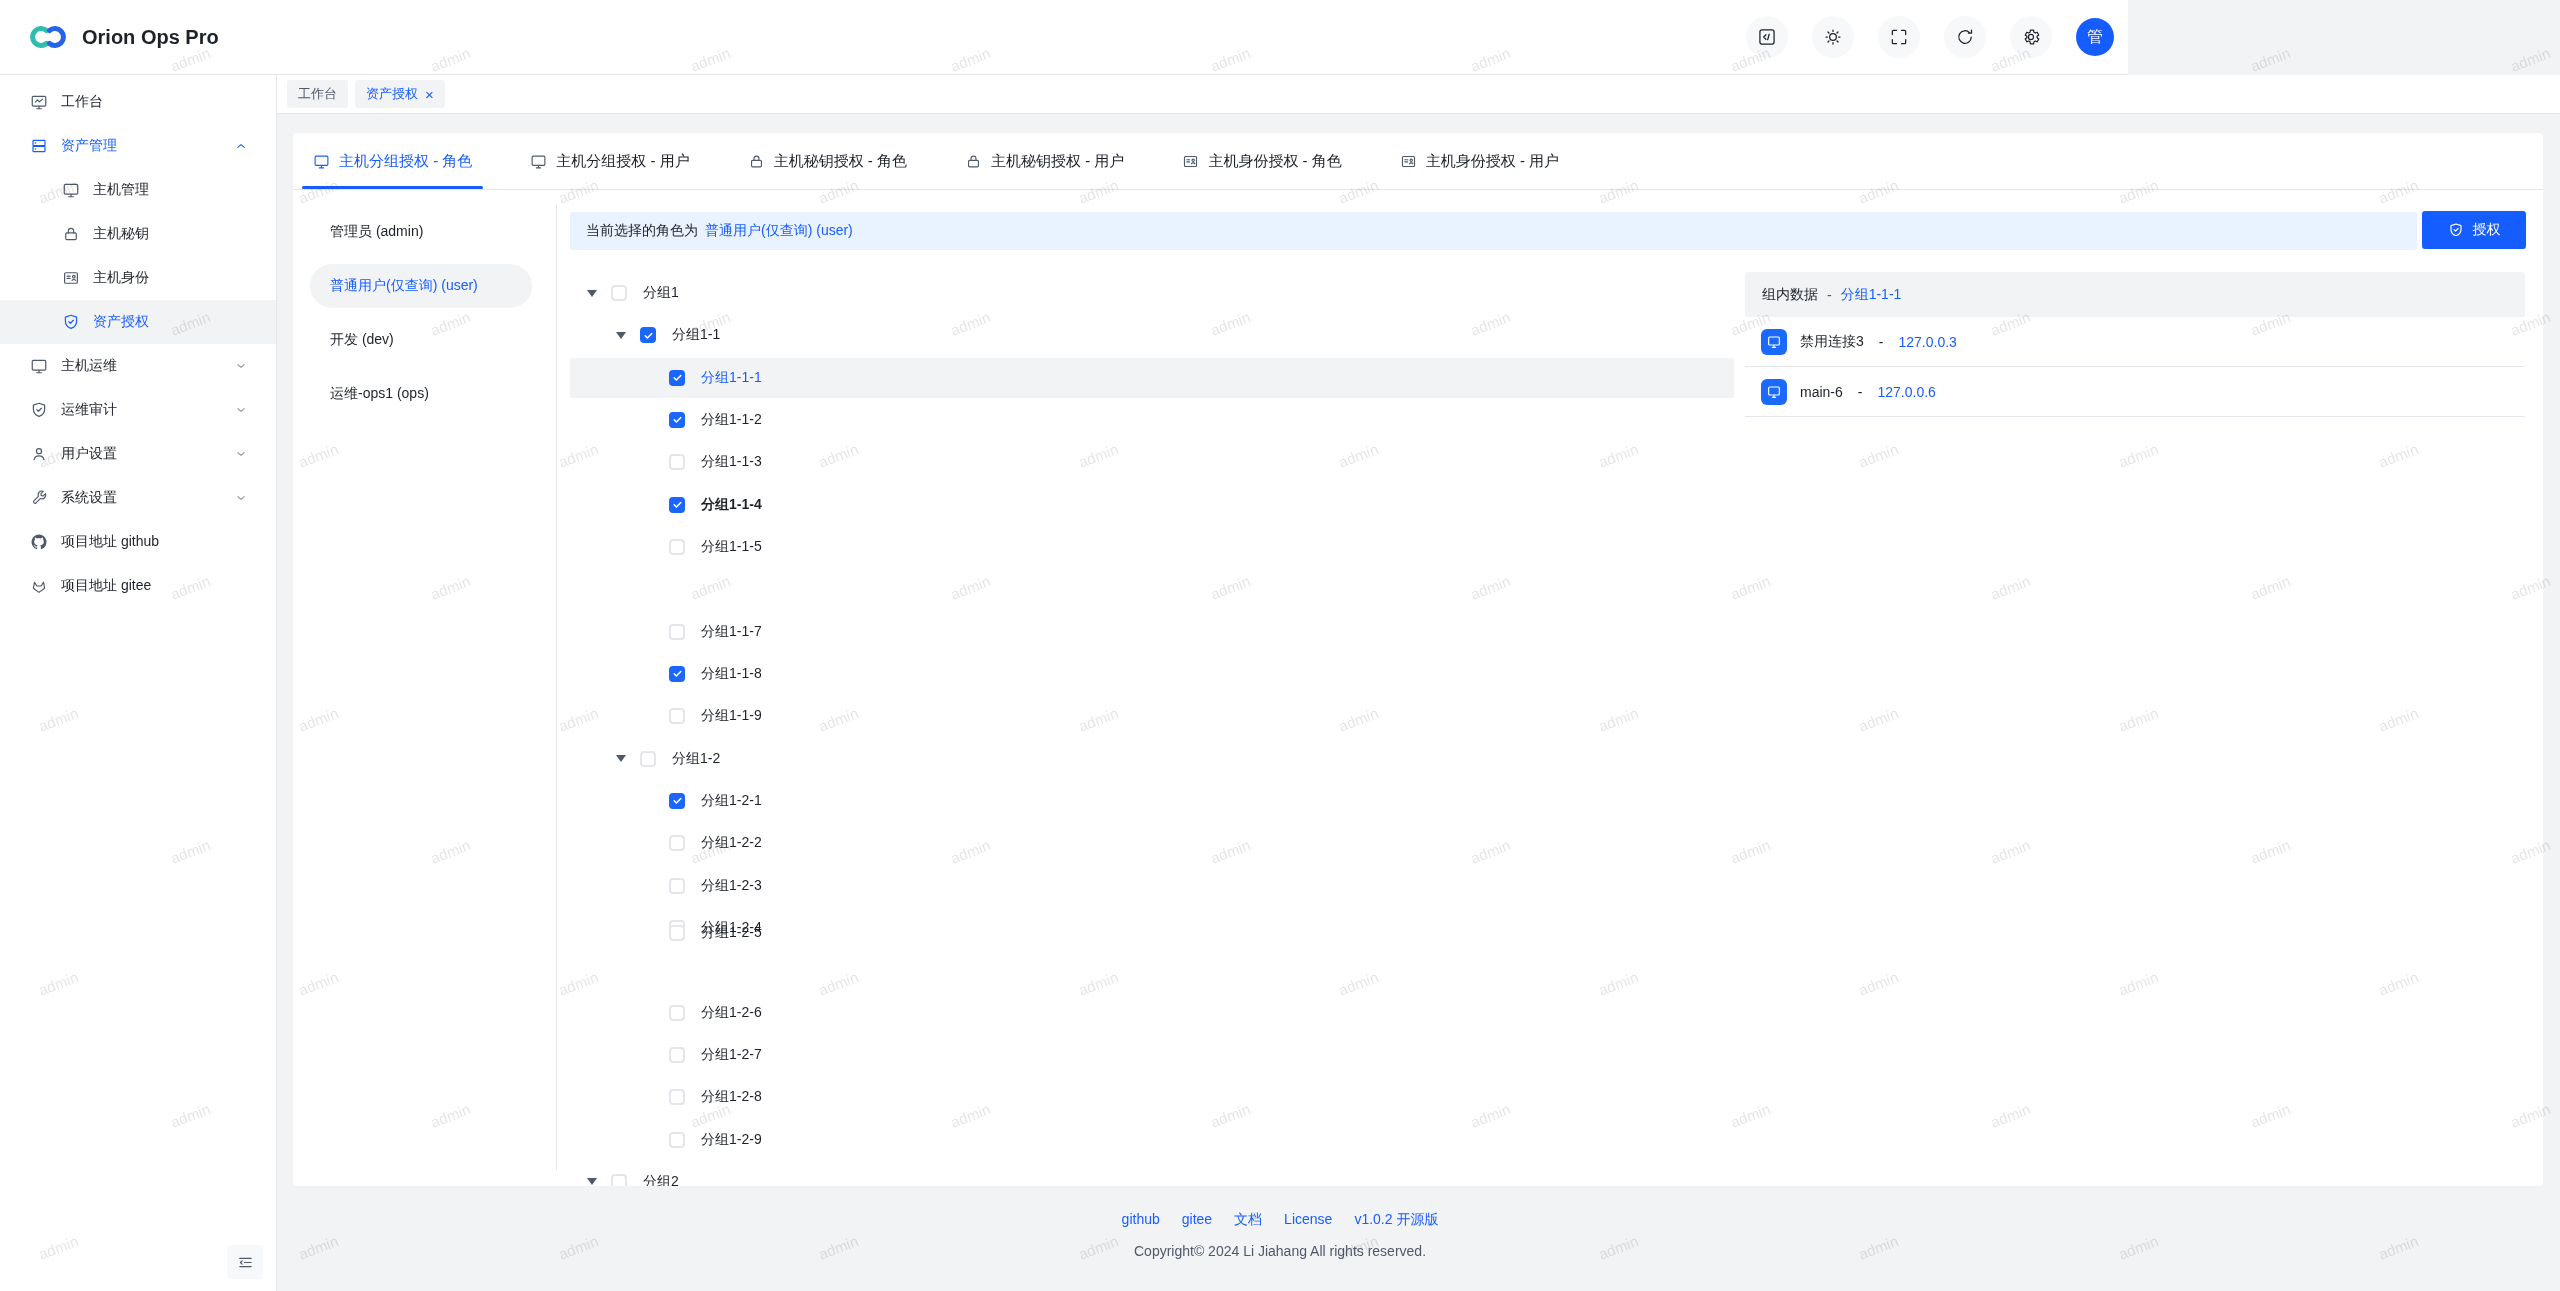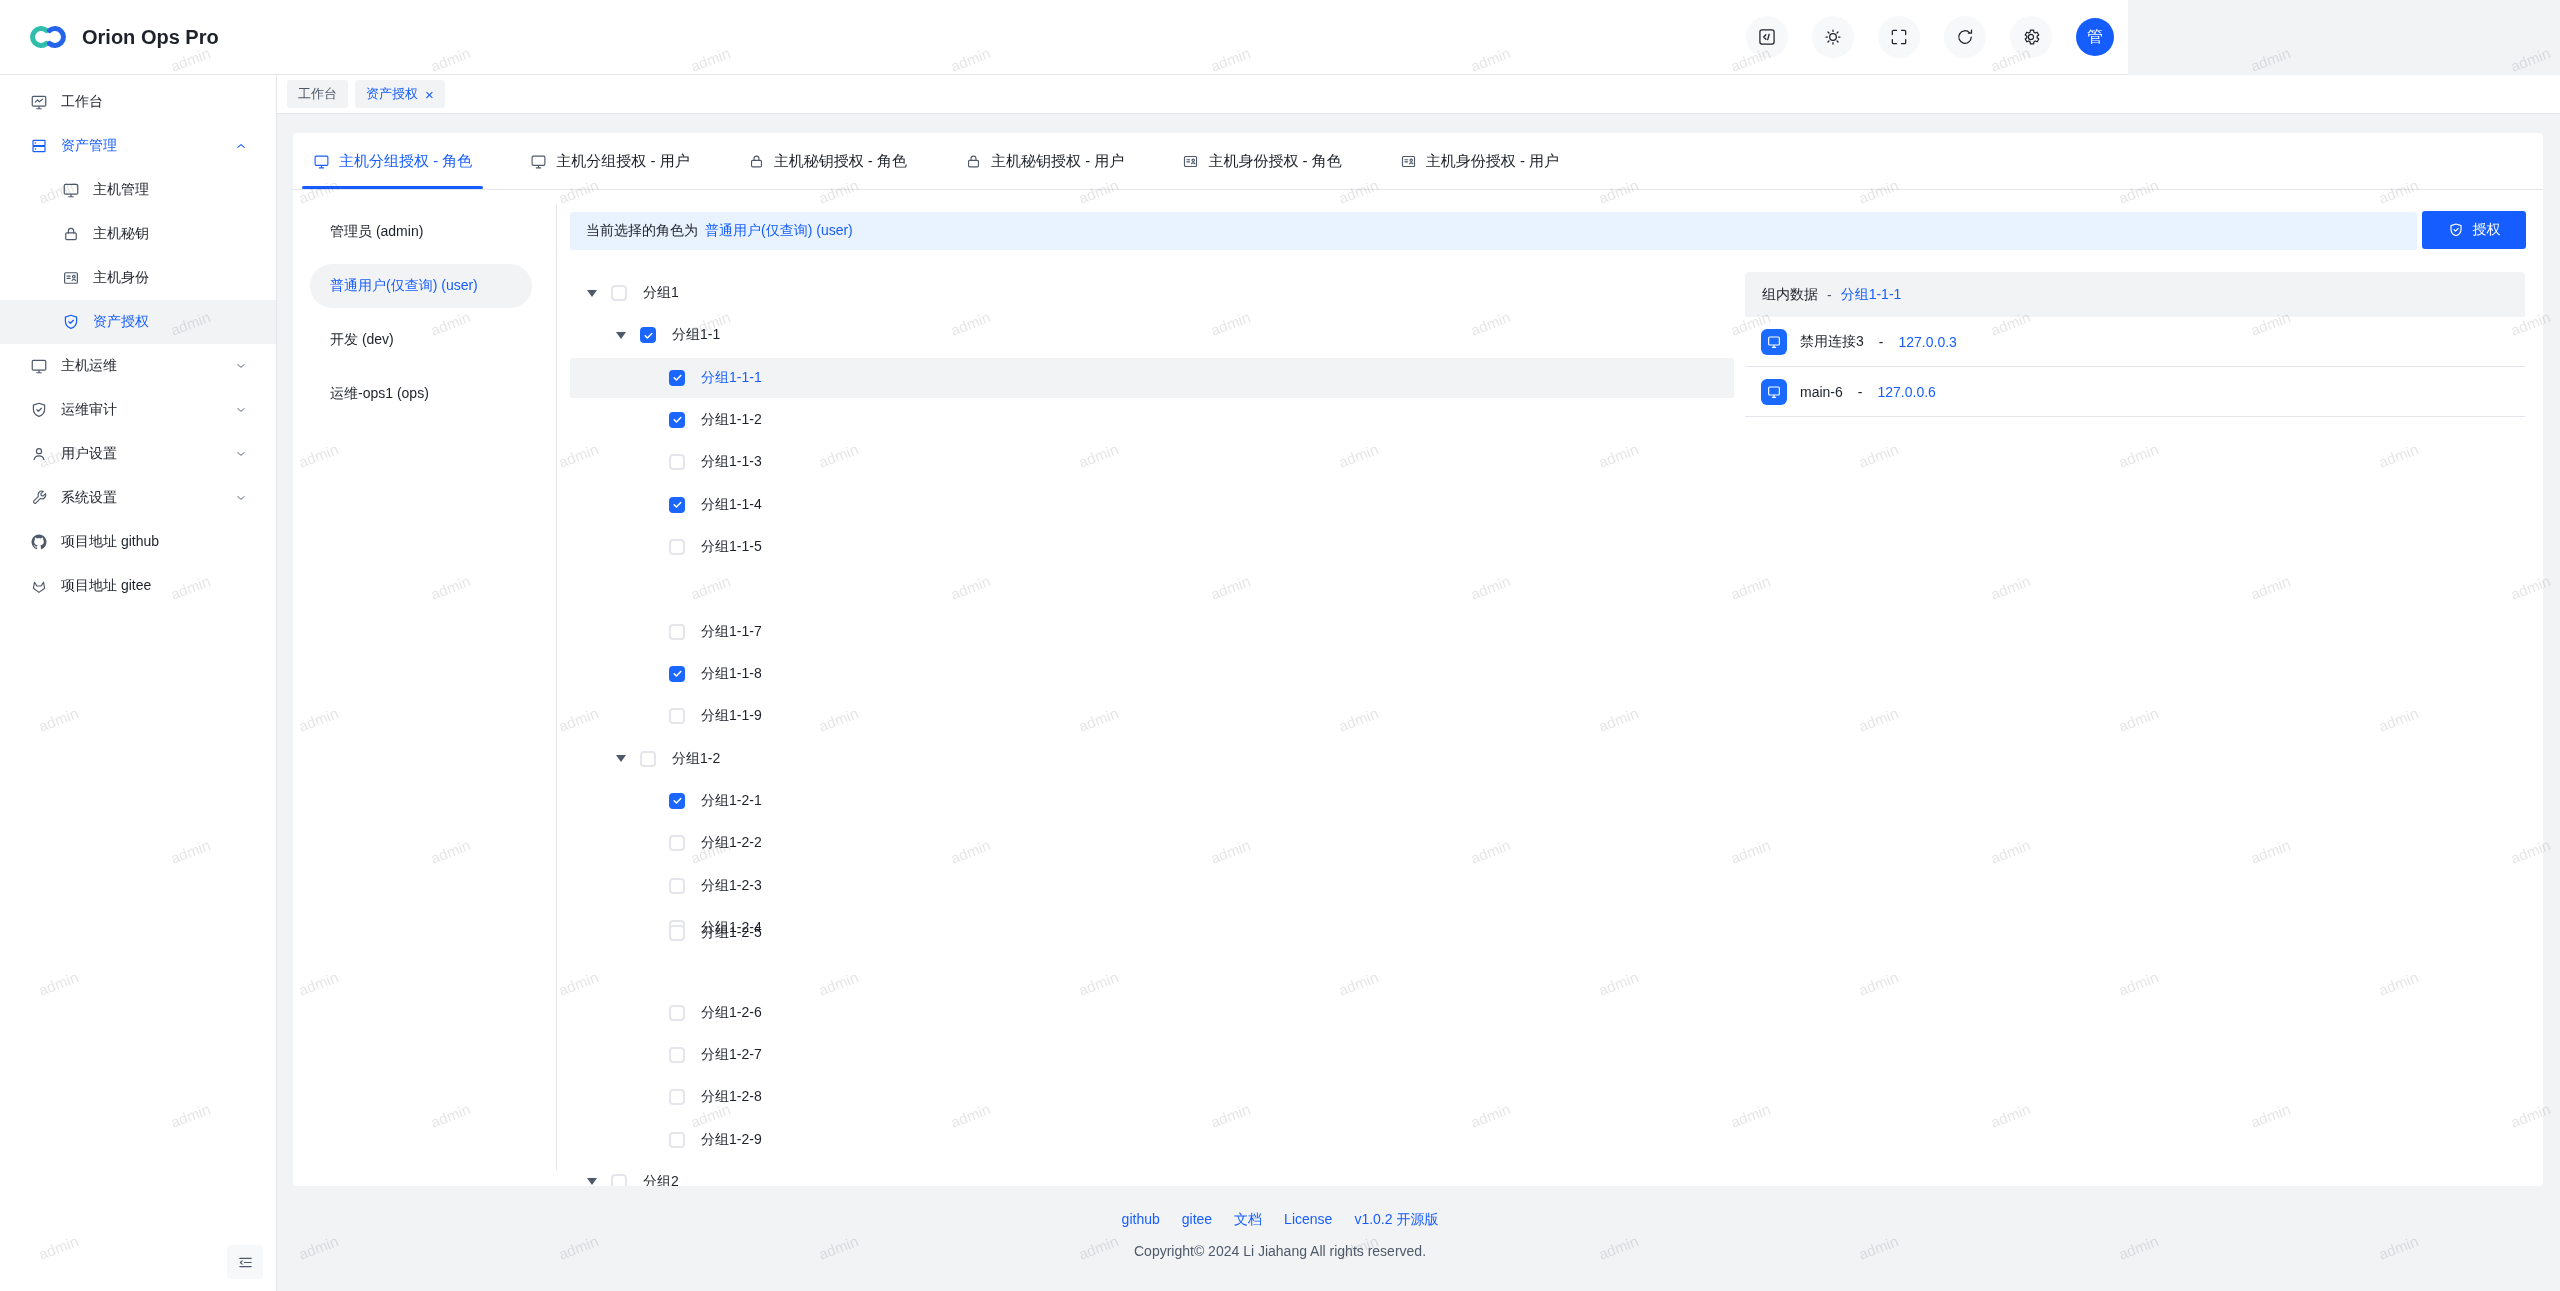--- a/index.html
+++ b/index.html
@@ -458,21 +458,21 @@
               <path d="M3.2 8.4l3.2 3.2 6.4-6.6" stroke="#fff" stroke-width="2.2" stroke-linecap="round" stroke-linejoin="round"></path>
             </svg>
           </span>
           <span class="tlabel">分组1-1-2</span>
         </div>
         <div class="tnode" style="top: 170.32px; padding-left: 75px;">
           <span class="slot"></span>
           <span class="cbox"></span>
           <span class="tlabel">分组1-1-3</span>
         </div>
-        <div class="tnode" style="top: 212.65px; padding-left: 75px;">
+        <div class="tnode" style="top: 212.65px; padding-left: 75px; font-weight: bold;">
           <span class="slot"></span>
           <span class="cbox checked">
             <svg viewBox="0 0 16 16" fill="none">
               <path d="M3.2 8.4l3.2 3.2 6.4-6.6" stroke="#fff" stroke-width="2.2" stroke-linecap="round" stroke-linejoin="round"></path>
             </svg>
           </span>
           <span class="tlabel">分组1-1-4</span>
         </div>
         <div class="tnode" style="top: 254.98px; padding-left: 75px;">
           <span class="slot"></span>

